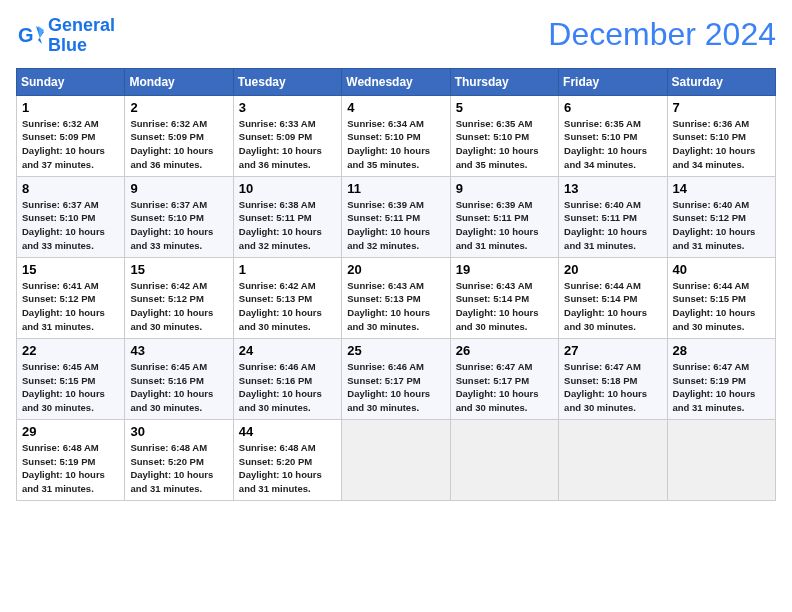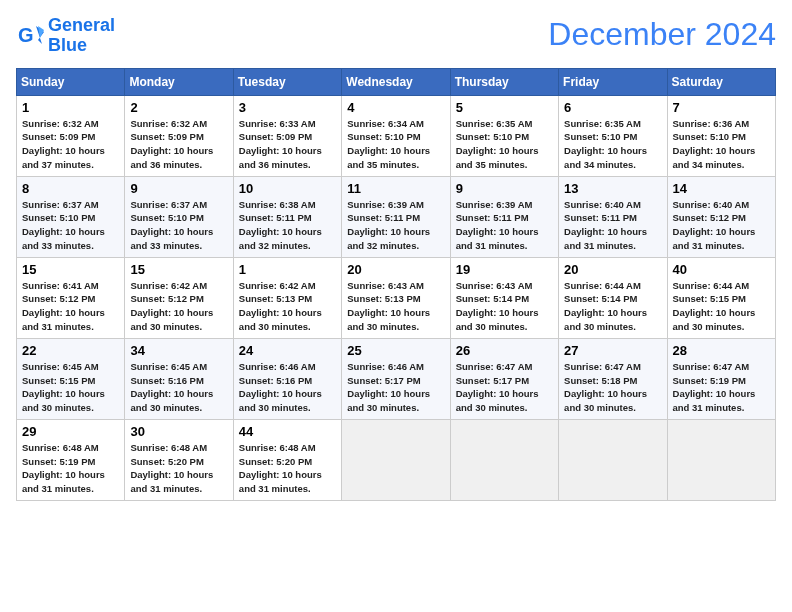--- a/index.html
+++ b/index.html
@@ -253,21 +253,21 @@
       </td>
       </tr>
       <tr>
         <td>
         <span class="day-number">22</span>
         <div class="day-info">
           Sunrise: 6:45 AM<br>Sunset: 5:15 PM<br>Daylight: 10 hours and 30 minutes.
         </div>
       </td>
         <td>
-        <span class="day-number">34</span>
+        <span class="day-number">43</span>
         <div class="day-info">
           Sunrise: 6:45 AM<br>Sunset: 5:16 PM<br>Daylight: 10 hours and 30 minutes.
         </div>
       </td>
         <td>
         <span class="day-number">24</span>
         <div class="day-info">
           Sunrise: 6:46 AM<br>Sunset: 5:16 PM<br>Daylight: 10 hours and 30 minutes.
         </div>
       </td>

